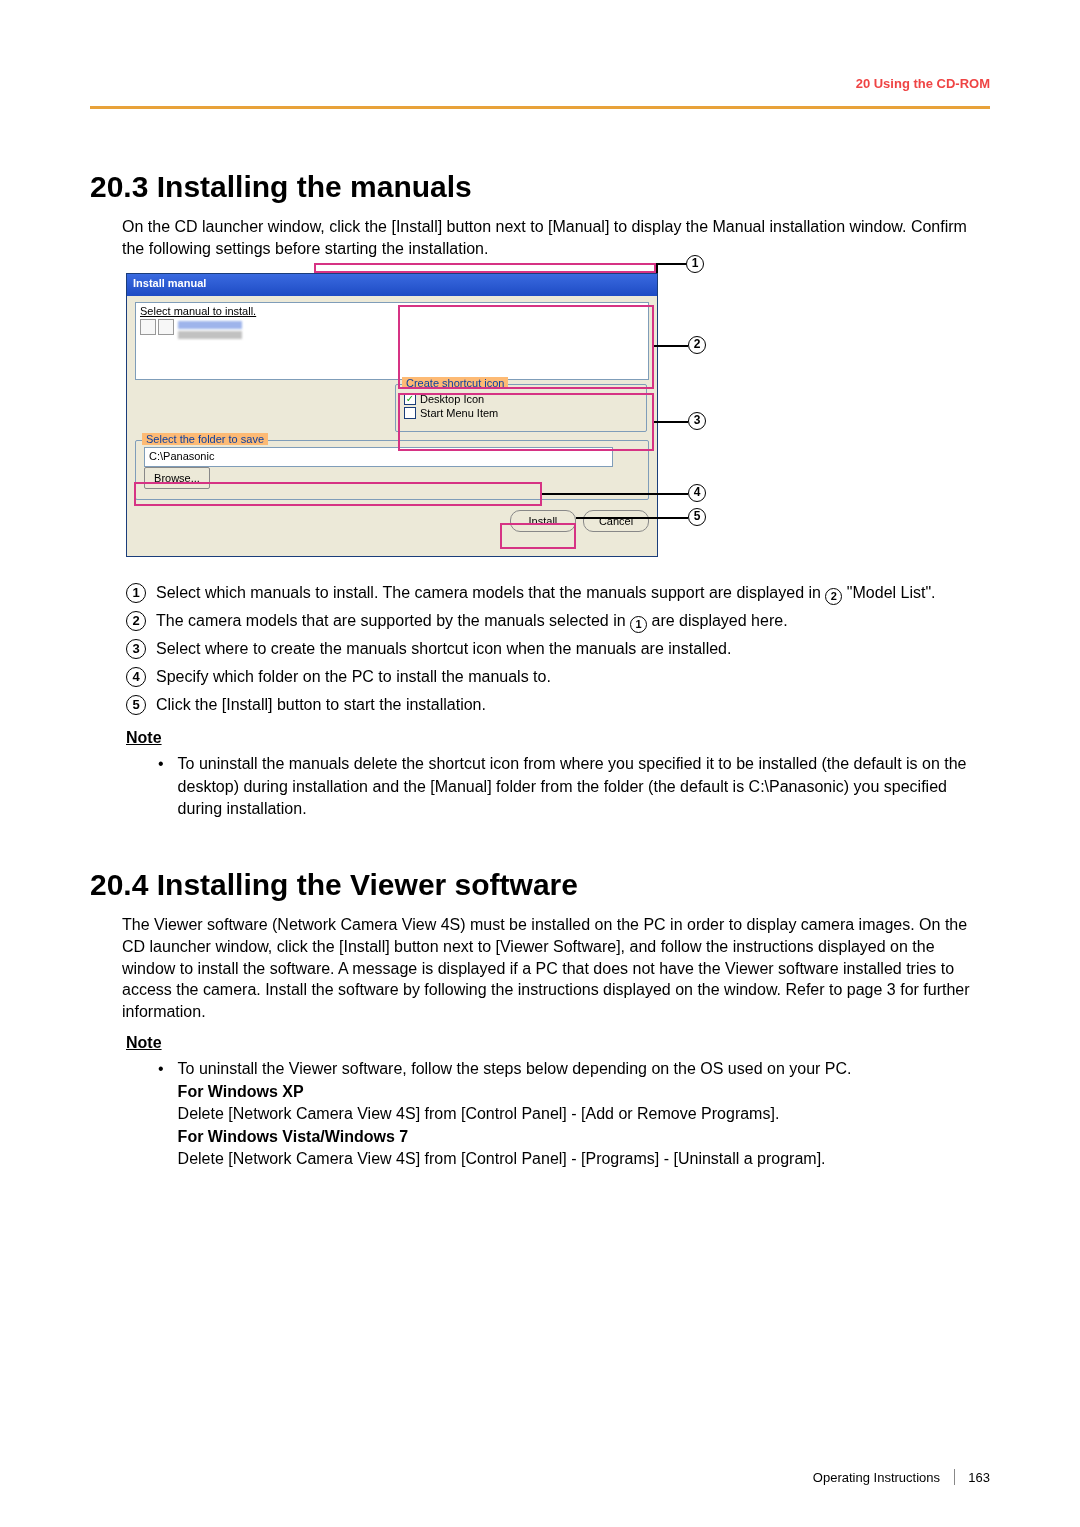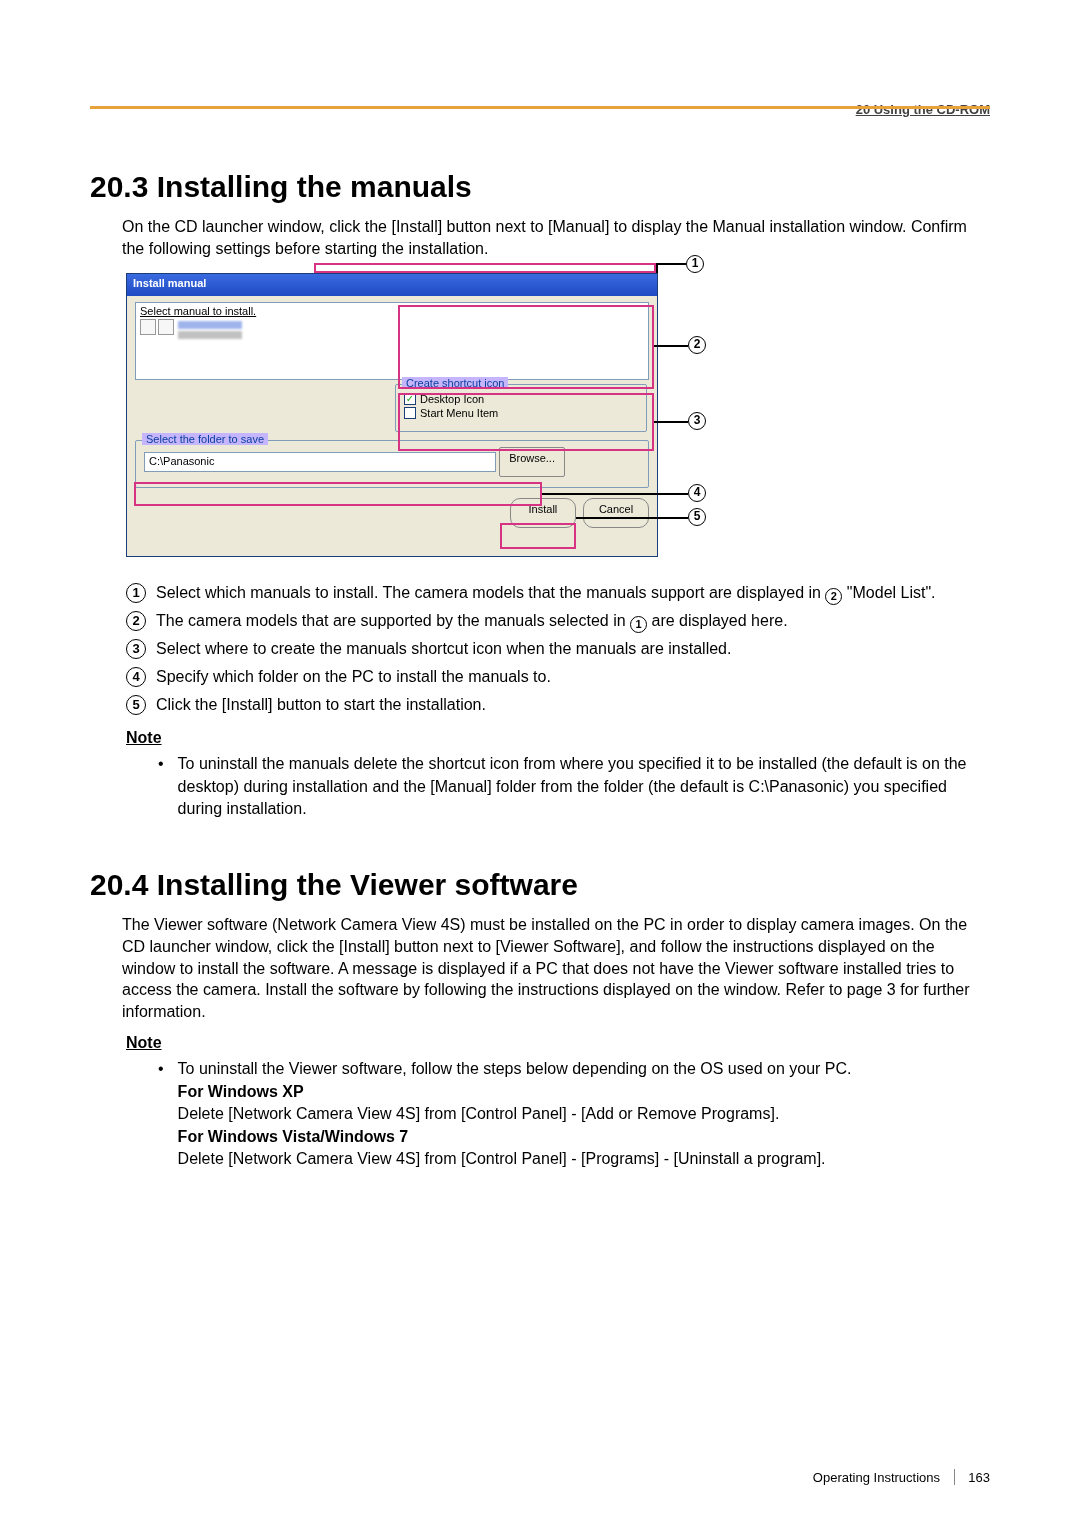--- a/index.html
+++ b/index.html
@@ -7,26 +7,25 @@
     width: 1080px;
     height: 1527px;
     background: #fff;
     font-family: Arial, Helvetica, sans-serif;
     color: #000;
     position: relative;
     padding: 80px 90px 40px 90px;
   }
   .header-right {
     position: absolute;
-    top: 102px;
+    top: 76px;
     right: 90px;
     font-size: 13px;
     font-weight: bold;
-    color: #404040;
-    text-decoration: underline;
+    color: #ef4444;
   }
   .header-rule {
     position: absolute;
     top: 106px;
     left: 90px;
     right: 90px;
     height: 3px;
     background: #e8a23a;
   }
   h1.section-title {
@@ -111,45 +110,45 @@
   .fieldset {
     border: 1px solid #7f9db9;
     border-radius: 2px;
     margin-top: 4px;
     padding: 6px 8px 10px 8px;
     position: relative;
   }
   .fieldset .legend {
     position: absolute;
     top: -8px; left: 6px;
-    background: #c4b5fd;
+    background: #fdba74;
     padding: 0 4px;
     color: #0a3ea0;
     font-size: 11px;
   }
   .fieldset.shortcut { width: 252px; margin-left: 260px; }
   .chkrow { margin: 2px 0; display: flex; align-items: center; gap: 4px; }
   .chkbox {
     width: 12px; height: 12px; border: 1px solid #1a3d7a; background: #fff;
     display: inline-flex; align-items: center; justify-content: center;
     font-size: 10px; color: #17a017; line-height: 1;
   }
   .pathbox {
     display: inline-block;
-    width: 352px;
+    width: 469px;
     height: 20px;
     background: #fff;
     border: 1px solid #7f9db9;
     padding: 2px 4px;
     vertical-align: middle;
   }
   .btn {
     display: inline-block;
     min-width: 66px;
-    height: 30px;
+    height: 22px;
     line-height: 20px;
     text-align: center;
     background: #ece9d8;
     border: 1px solid #888;
     border-radius: 2px;
     font-size: 11px;
     vertical-align: middle;
     padding: 0 6px;
   }
   .bottom-buttons { text-align: right; margin-top: 10px; }

